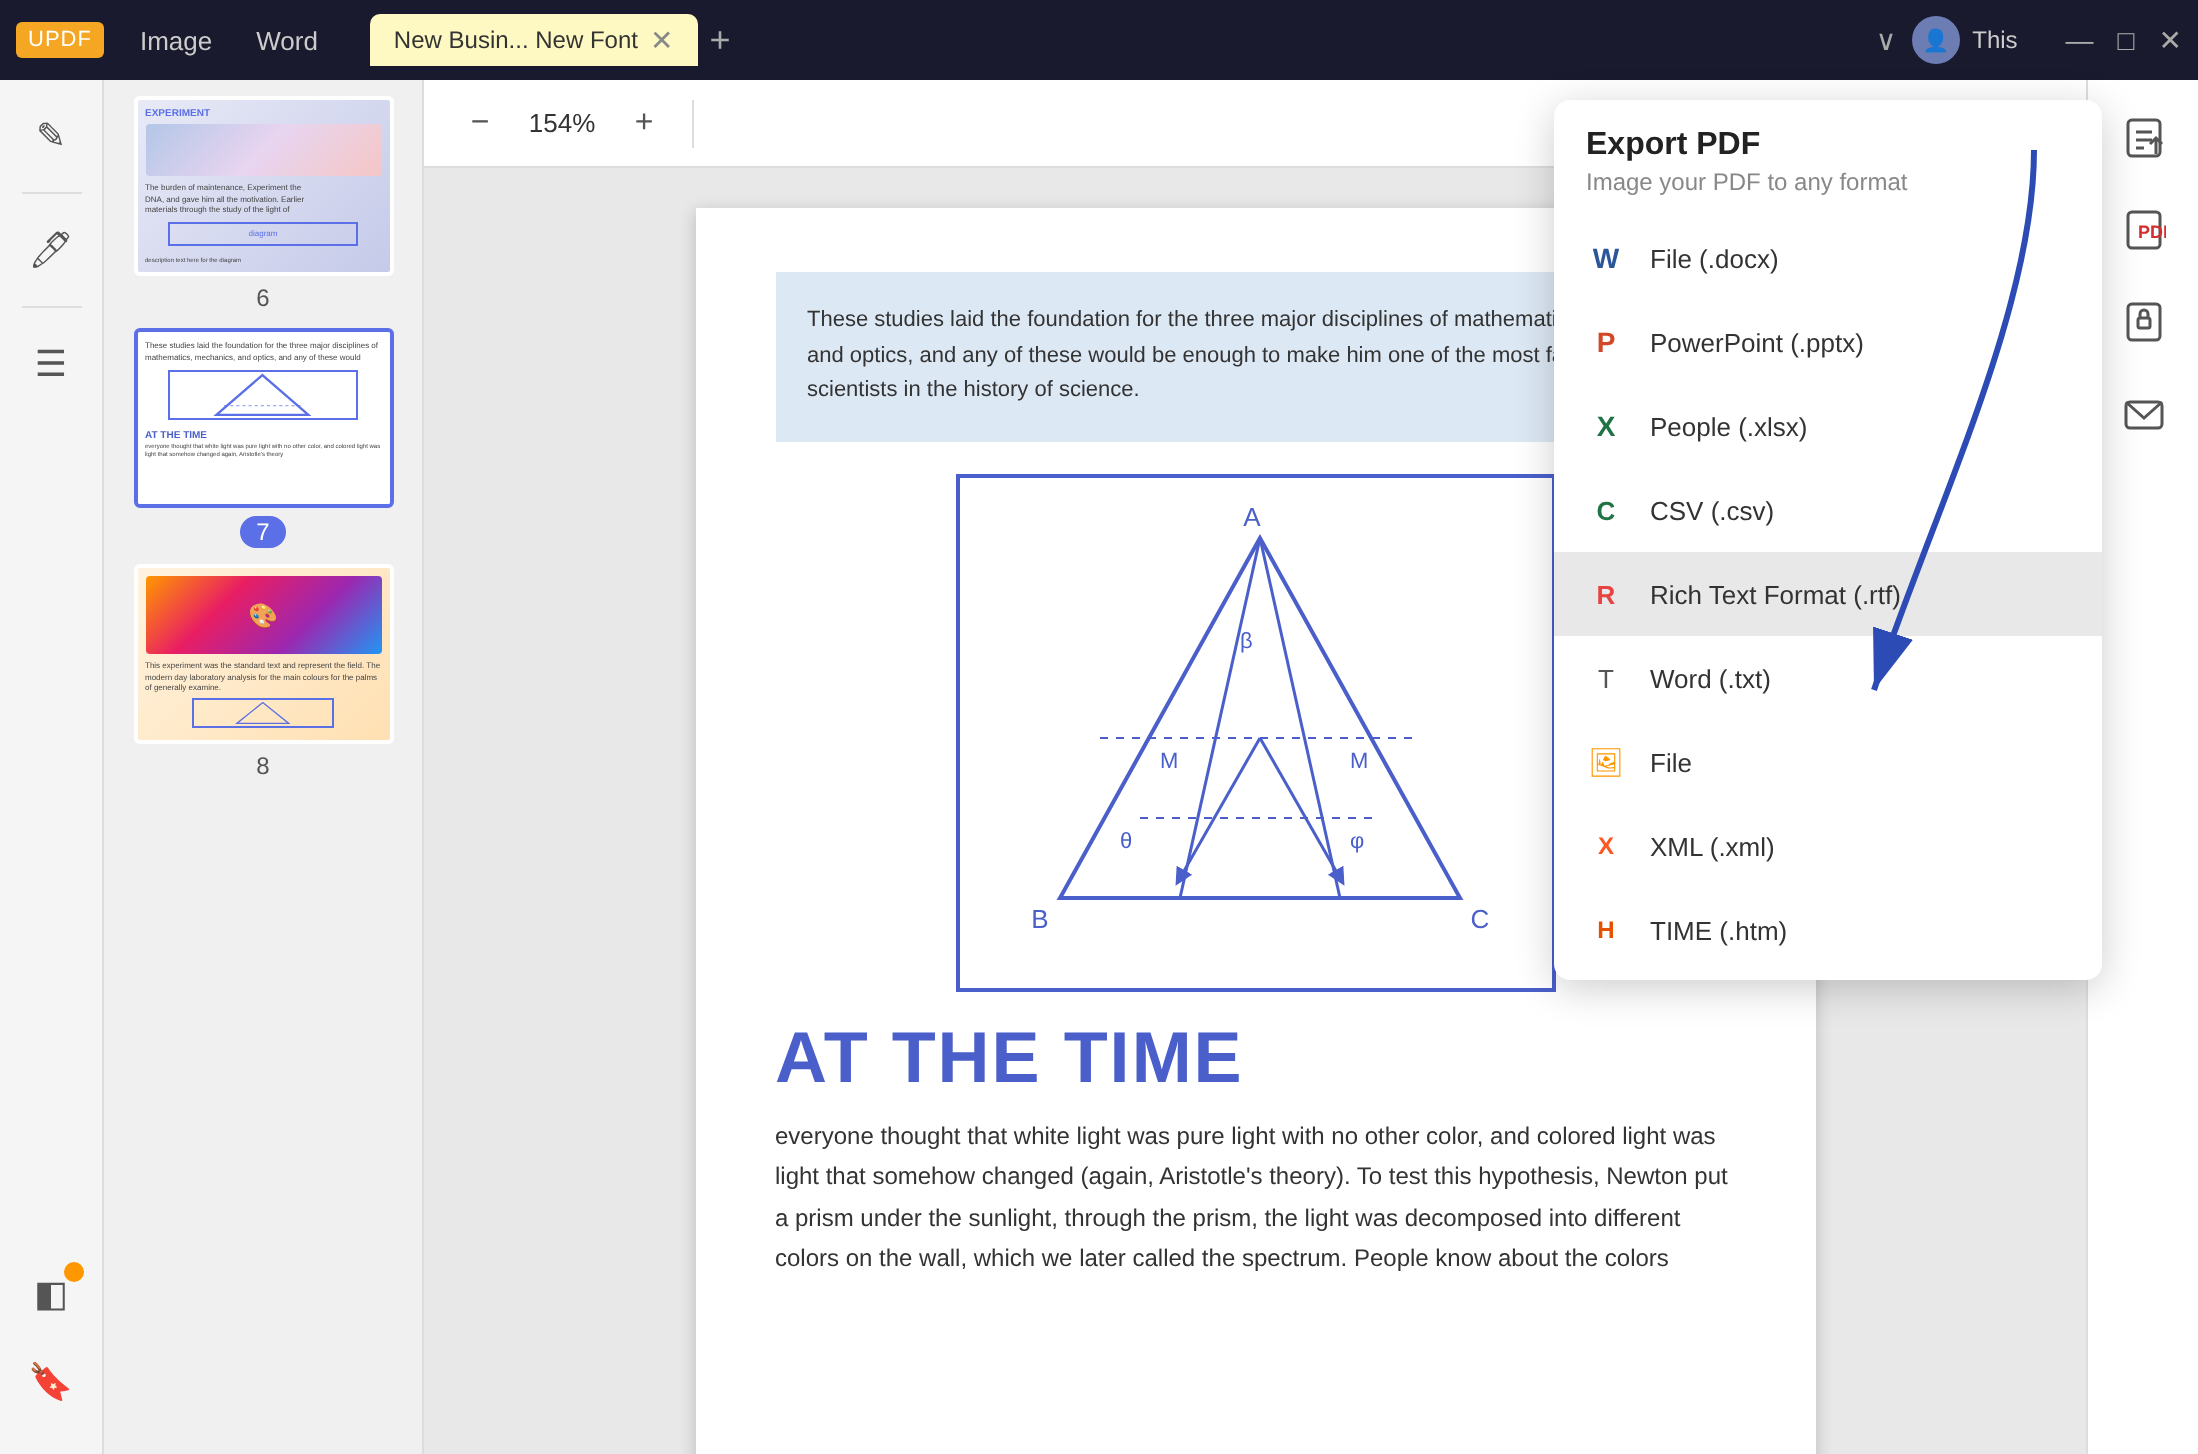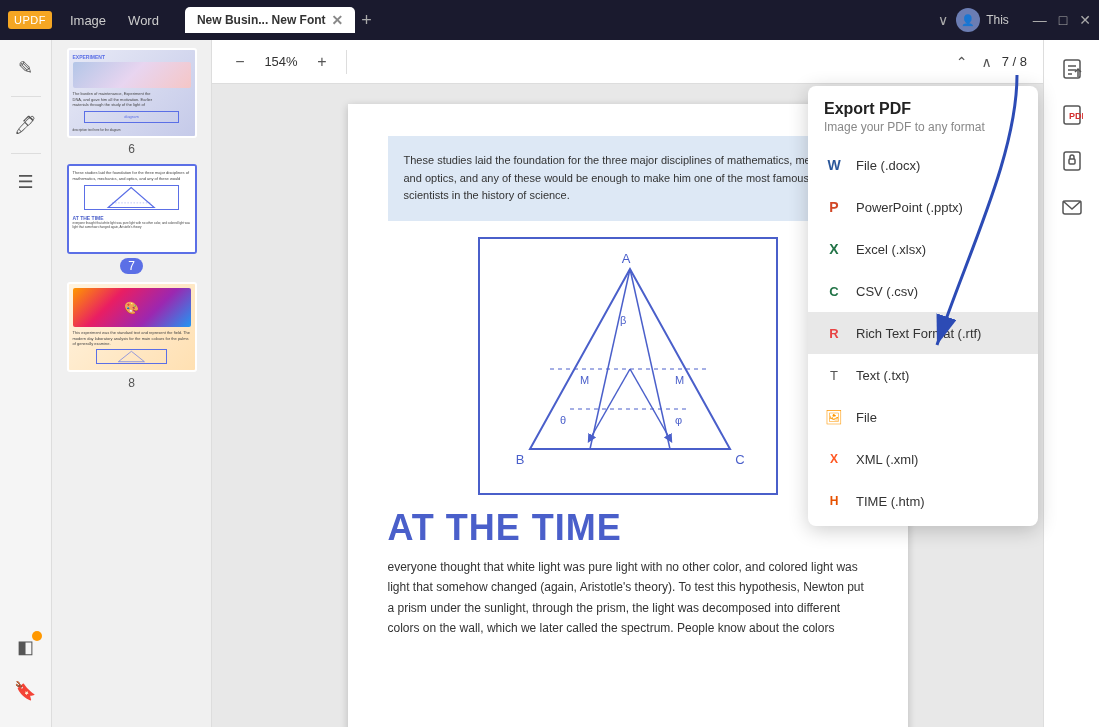--- a/index.html
+++ b/index.html
@@ -45,21 +45,21 @@
       display: flex;
       align-items: center;
       gap: 6px;
       background: #2d2d4e;
       color: #ccc;
       font-size: 12px;
       padding: 5px 12px;
       border-radius: 5px 5px 0 0;
       cursor: pointer;
     }
-    .tab.active { background: #ffffff; color: #333; font-weight: bold; }
+    .tab.active { background: #fef9c3; color: #333; }
     .tab-close { font-size: 14px; color: #888; cursor: pointer; }
     .tab-add { color: #aaa; font-size: 18px; margin-left: 6px; cursor: pointer; }
     .title-actions {
       display: flex;
       align-items: center;
       gap: 8px;
       margin-left: auto;
     }
     .title-dropdown { color: #aaa; font-size: 14px; cursor: pointer; }
     .login-btn {
@@ -326,29 +326,28 @@
       justify-content: center;
       border-radius: 6px;
       cursor: pointer;
       color: #555;
       font-size: 18px;
     }
 
     
     .export-panel {
       position: absolute;
-      right: 61px;
+      right: 48px;
       top: 50px;
-      width: 230px;
+      width: 274px;
       background: white;
       border-radius: 8px;
       box-shadow: 0 4px 20px rgba(0,0,0,0.2);
       z-index: 100;
       overflow: hidden;
-      margin-top: 36px;
     }
     .export-header {
       padding: 14px 16px 6px;
     }
     .export-title {
       font-size: 16px;
       font-weight: 600;
       color: #222;
     }
     .export-subtitle {
@@ -583,33 +582,33 @@
       <li class="export-item">
         <div class="export-icon" style="color:#2b579a;font-weight:bold;font-size:14px;">W</div>
         <span>File (.docx)</span>
       </li>
       <li class="export-item">
         <div class="export-icon" style="color:#d24726;font-weight:bold;font-size:14px;">P</div>
         <span>PowerPoint (.pptx)</span>
       </li>
       <li class="export-item">
         <div class="export-icon" style="color:#217346;font-weight:bold;font-size:14px;">X</div>
-        <span>Excel (.xlsx)</span>
+        <span>People (.xlsx)</span>
       </li>
       <li class="export-item">
         <div class="export-icon" style="color:#217346;font-weight:bold;font-size:13px;">C</div>
         <span>CSV (.csv)</span>
       </li>
       <li class="export-item selected">
         <div class="export-icon" style="color:#e84343;font-weight:bold;font-size:13px;">R</div>
         <span>Rich Text Format (.rtf)</span>
       </li>
       <li class="export-item">
         <div class="export-icon" style="color:#555;font-size:13px;">T</div>
-        <span>Text (.txt)</span>
+        <span>Word (.txt)</span>
       </li>
       <li class="export-item">
         <div class="export-icon" style="color:#ff9800;font-size:14px;">🖼</div>
         <span>File</span>
       </li>
       <li class="export-item">
         <div class="export-icon" style="color:#ff5722;font-weight:bold;font-size:12px;">X</div>
         <span>XML (.xml)</span>
       </li>
       <li class="export-item">

